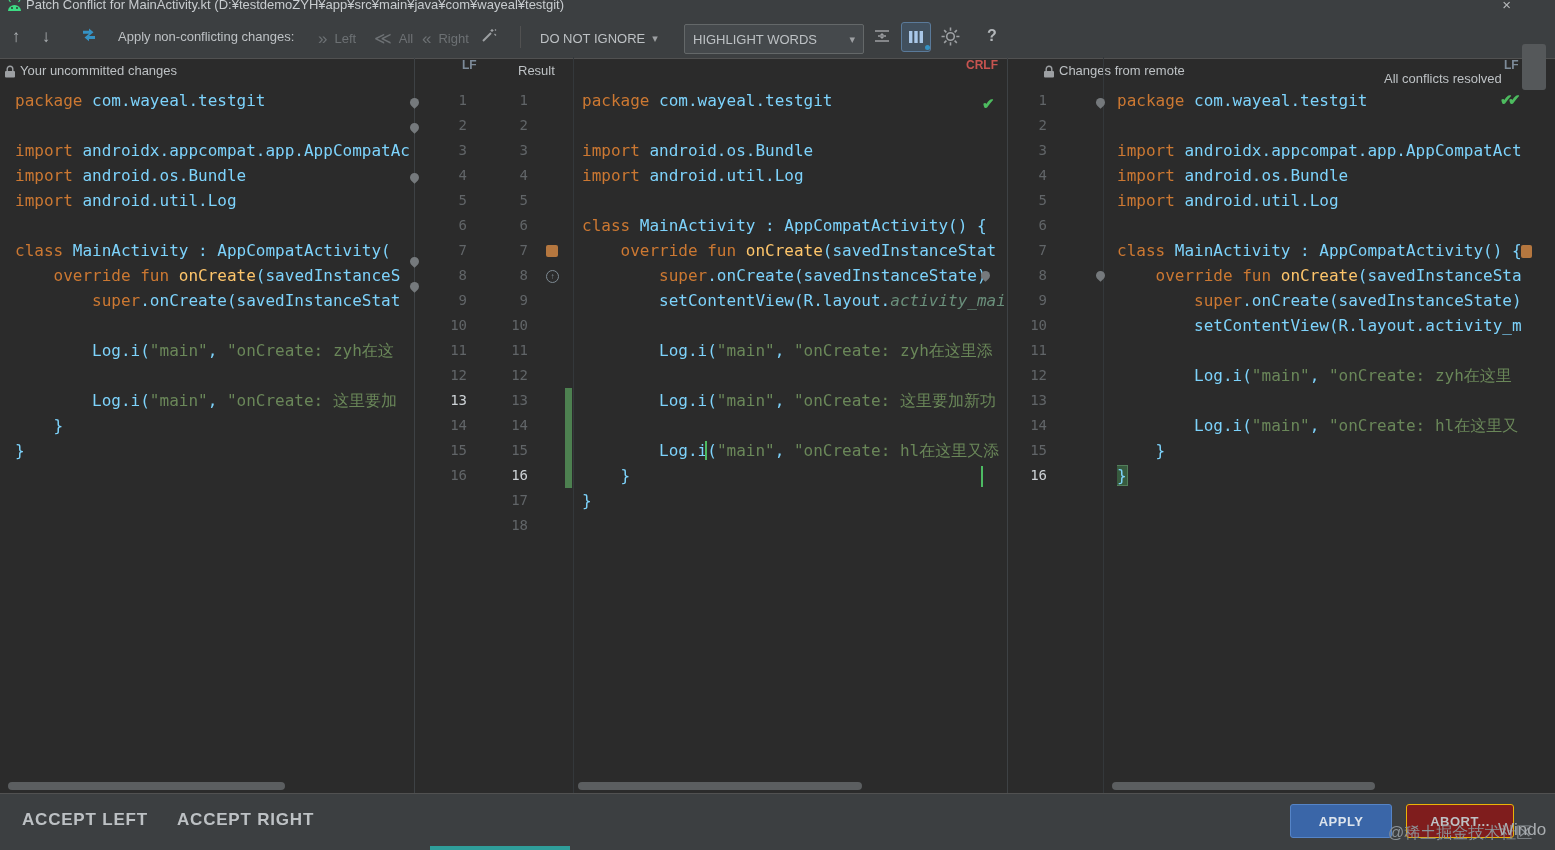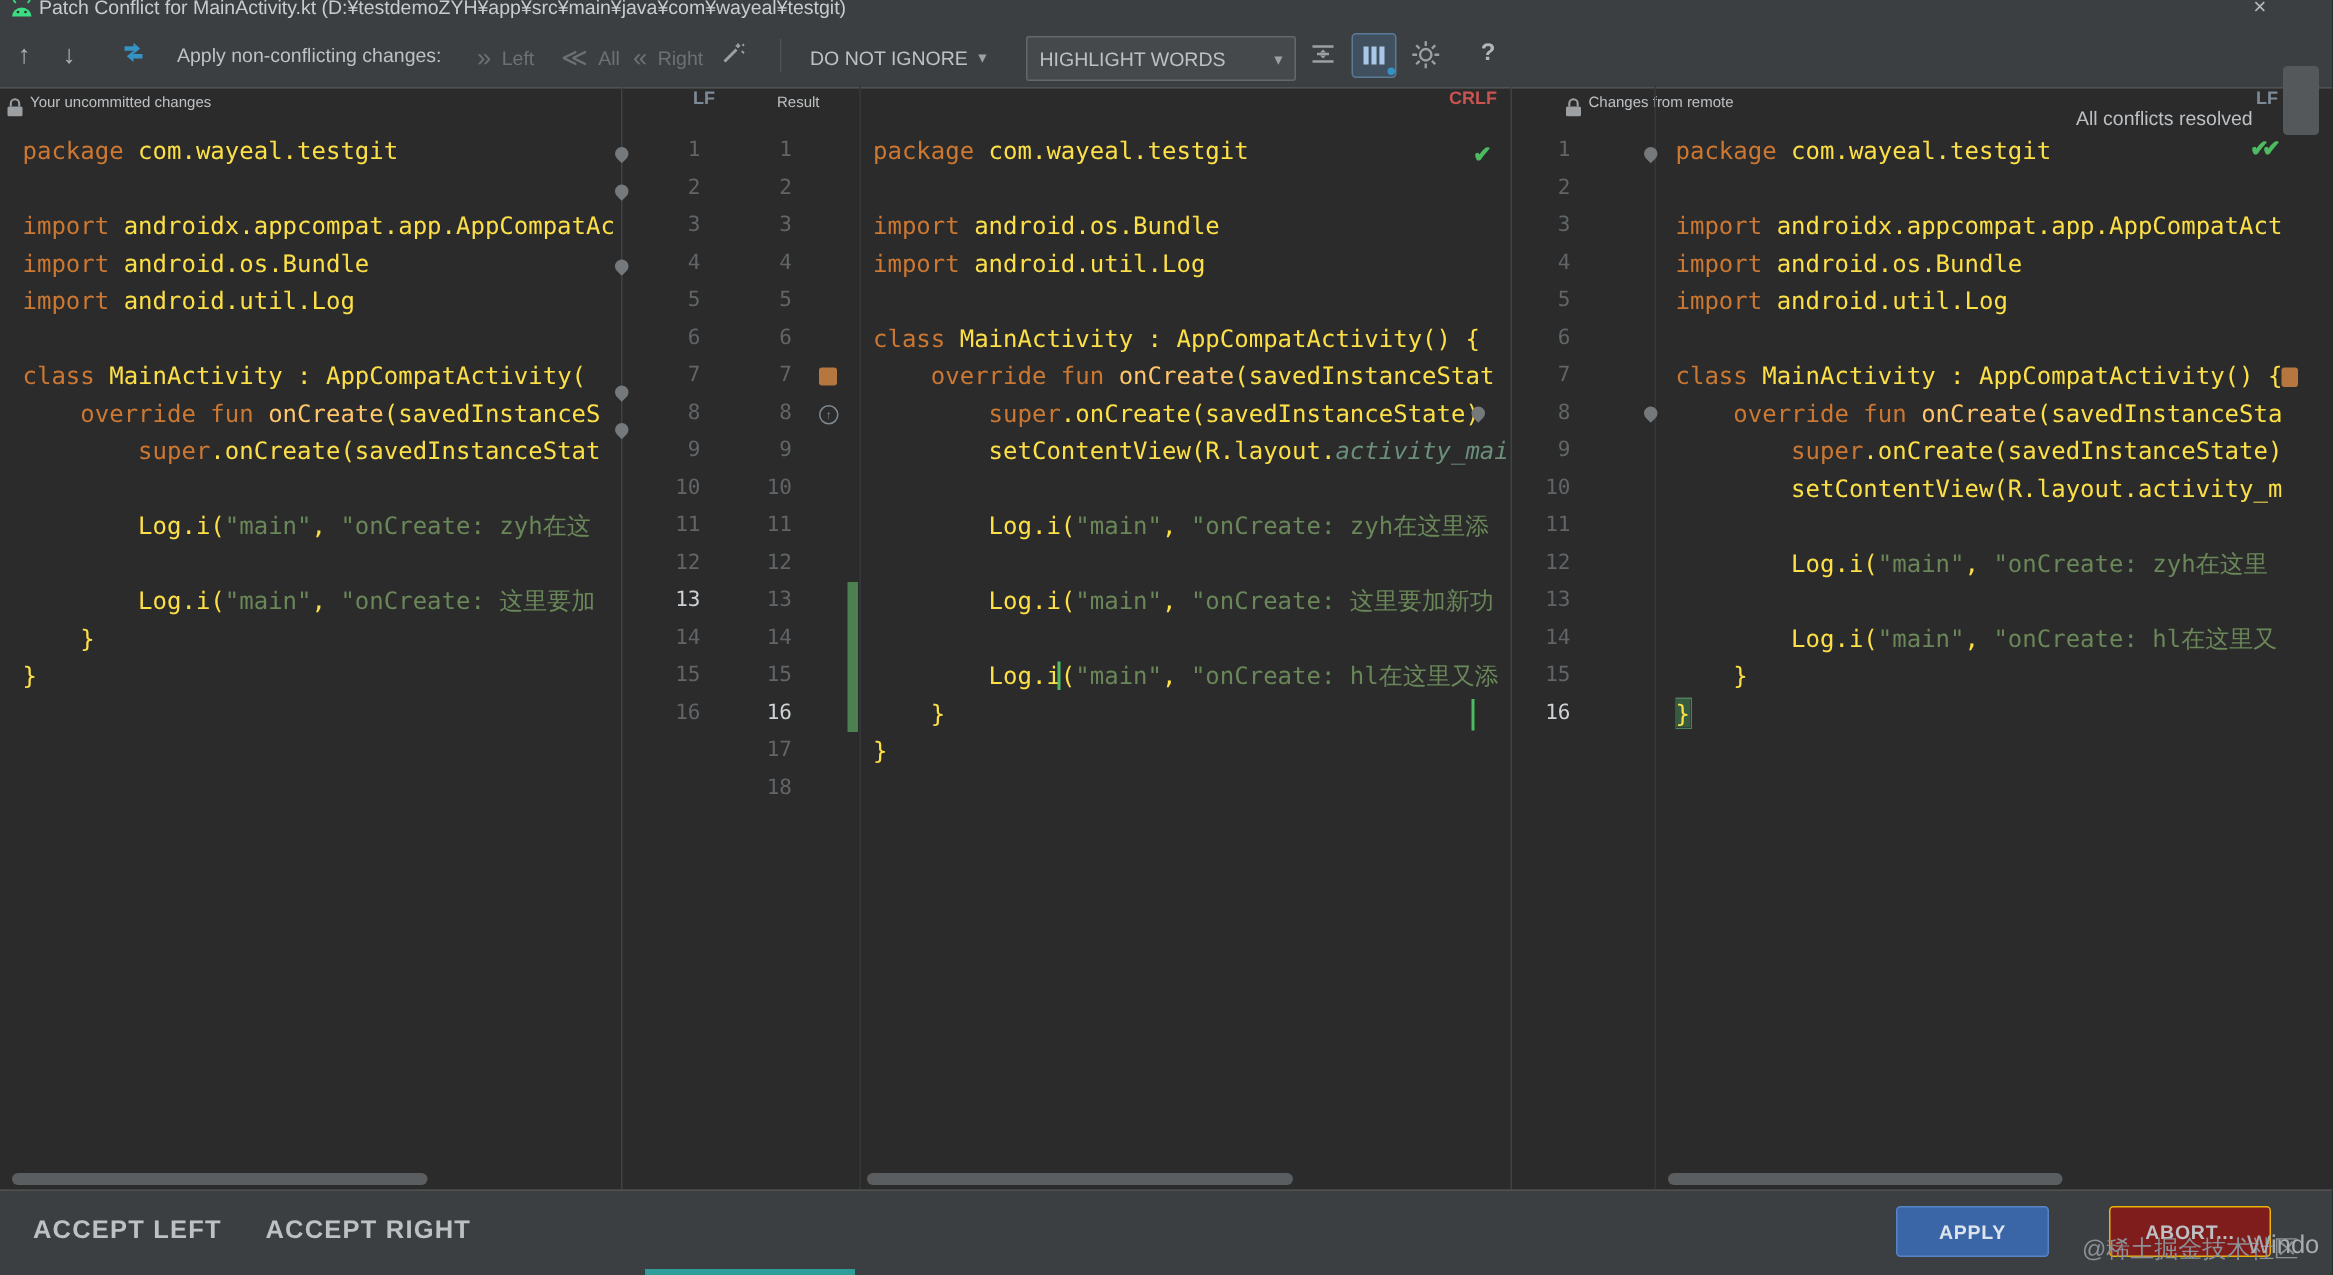--- a/index.html
+++ b/index.html
@@ -15,29 +15,29 @@
   .tbtn{position:absolute;top:6px;width:28px;height:28px;display:flex;align-items:center;justify-content:center;border-radius:3px;}
   .glyph{color:#afb3b6;font-size:17px;line-height:1;}
   .dis{color:#6d7174;}
   .tlabel{position:absolute;top:13px;font-size:13px;color:#bdc1c4;white-space:nowrap;}
   .combo{position:absolute;top:8px;height:28px;display:flex;align-items:center;gap:7px;font-size:13px;color:#bdc1c4;padding:0 8px;white-space:nowrap;}
   .combo.boxed{background:#45494c;border:1px solid #646869;border-radius:2px;}
   .caret{font-size:11px;color:#9da0a3;}
   .vsep{position:absolute;top:10px;width:1px;height:22px;background:#515151;}
 
   
-  .phead{position:absolute;top:63px;font-size:10px;color:#bdc1c4;white-space:nowrap;}
+  .phead{position:absolute;top:63px;font-size:13px;color:#bdc1c4;white-space:nowrap;}
   .eol{position:absolute;top:58px;font-size:12px;font-weight:bold;}
   .eol.lf{color:#7d8b99;} .eol.crlf{color:#c75450;}
 
   
   .code-col{position:absolute;top:88px;height:460px;overflow:hidden;}
   .code-line{height:25px;line-height:25px;white-space:pre;font-family:"DejaVu Sans Mono",monospace;font-size:16px;overflow:hidden;}
   .seg{white-space:pre;}
-  .k{color:#cc7832;} .d{color:#fde047;margin-top:36px;} .s{color:#6a8759;} .f{color:#ffc66b;}
+  .k{color:#cc7832;} .d{color:#7dd3fc;margin-top:36px;} .s{color:#6a8759;} .f{color:#ffc66b;}
   .i{color:#6a8f7b;font-style:italic;}
   .bl{border-left:2px solid #4dbb63;margin-left:-2px;}
   .add{background:#375b3f;box-shadow:0 0 0 1px #537e5b;}
   .num-col{position:absolute;top:88px;height:460px;overflow:hidden;}
   .num{height:25px;line-height:25px;text-align:right;padding-right:6px;color:#616568;
        font-family:"DejaVu Sans Mono",monospace;font-size:14px;}
   .num.hl{color:#cdd2d6;}
   .vline{position:absolute;top:57px;width:1px;height:736px;background:#3e4245;}
 
   
@@ -304,20 +304,20 @@
   <div class="stripe-thumb"></div>
   <div class="orange-mark" style="left:1521px;top:245px;width:11px;height:13px;"></div>
   <div class="hscroll" style="left:8px;width:277px;"></div>
   <div class="hscroll" style="left:578px;width:284px;"></div>
   <div class="hscroll" style="left:1112px;width:263px;"></div>
 
   <div class="footer">
     <span class="flatbtn" style="left:22px;">ACCEPT LEFT</span>
     <span class="flatbtn" style="left:177px;">ACCEPT RIGHT</span>
 
-    <div class="btn primary" style="left:1264px;width:100px;">APPLY</div>
+    <div class="btn primary" style="left:1290px;width:100px;">APPLY</div>
     <div class="btn secondary" style="left:1406px;width:106px;">ABORT...</div>
     <span class="watermark" style="left:1388px;top:29px;">@稀土掘金技术社区</span>
     <span class="watermark" style="left:1498px;top:26px;font-size:17px;color:#a9adb0;">Windo</span>
   </div>
   <div class="teal-bar"></div>
 
 </div>
 
 </body></html>

